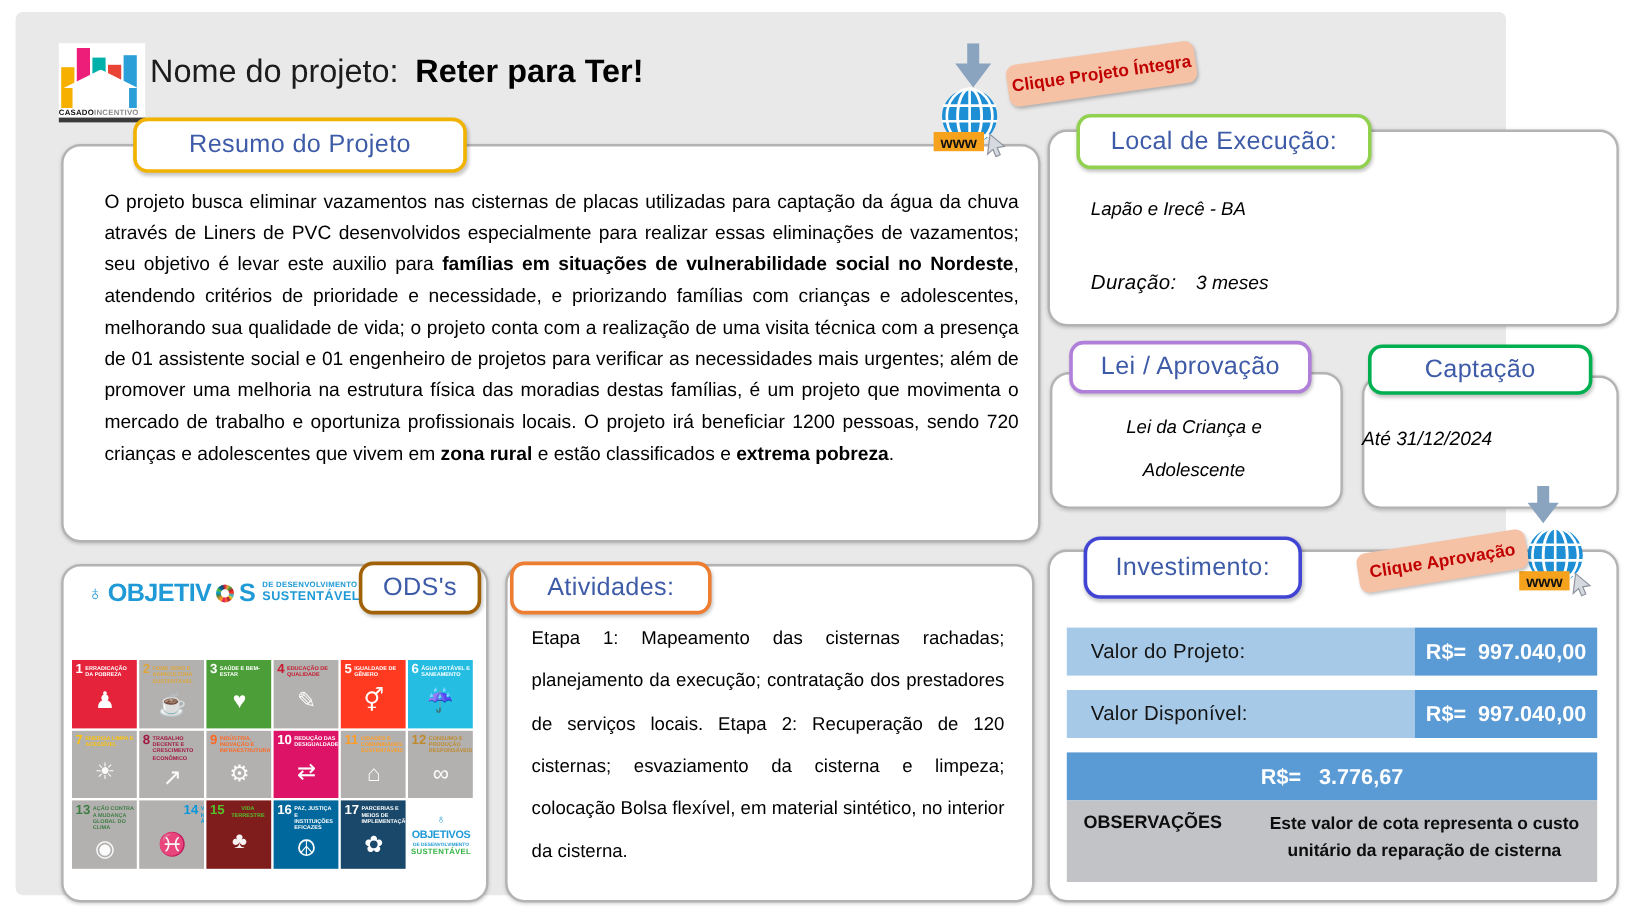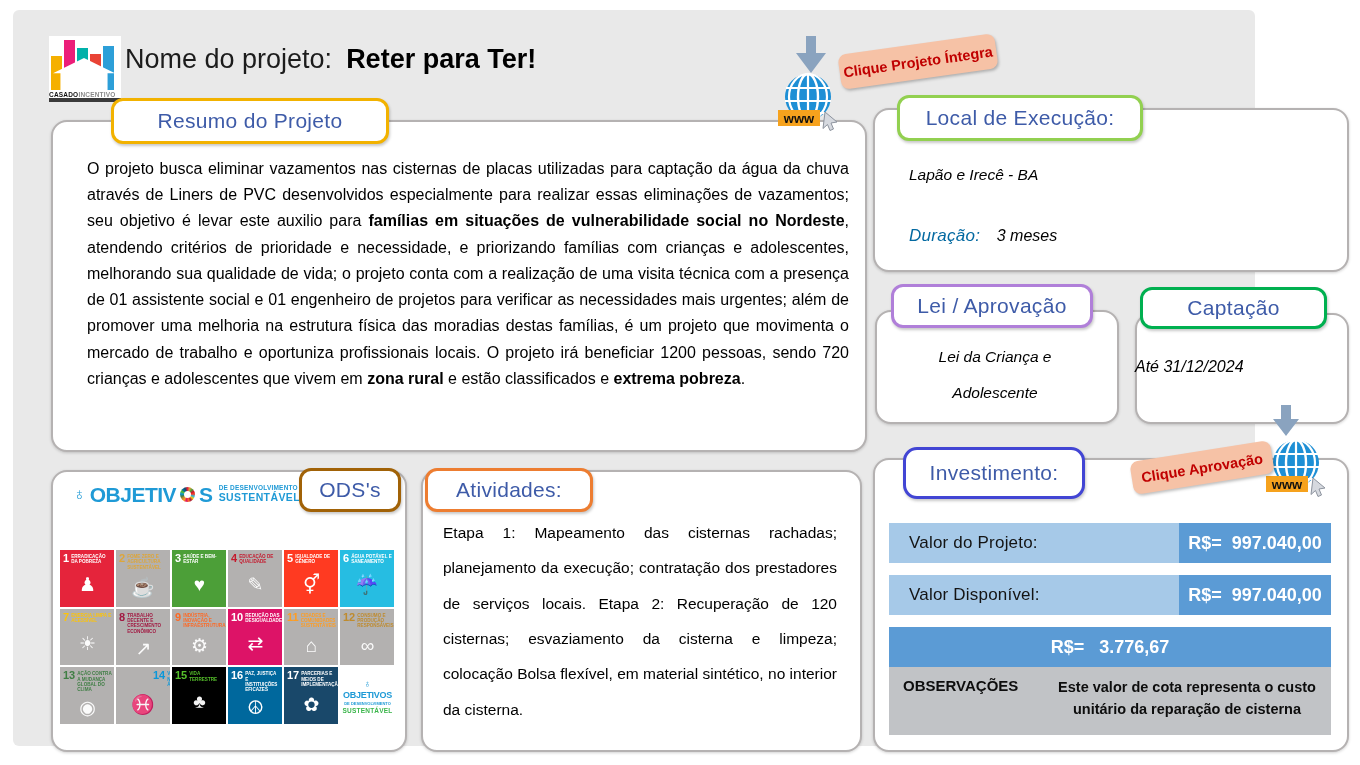--- a/index.html
+++ b/index.html
@@ -29,21 +29,21 @@
 
   .arrow-down{position:absolute;z-index:7;}
   .globe{position:absolute;z-index:7;cursor:pointer;}
 
   
   .resumo-text{position:absolute;left:74px;top:146px;width:762px;font-size:16px;line-height:1.64;
                text-align:justify;color:#000;}
 
   
   .plain-txt{position:absolute;font-size:15.5px;color:#000;font-style:italic;}
-  .dur-label{font-size:17px;color:#0369a1;letter-spacing:.3px;}
+  .dur-label{font-size:17px;color:#000000;letter-spacing:.3px;}
 
   
   .inv-row{position:absolute;left:876px;width:442px;height:40px;display:flex;}
   .inv-label{width:270px;background:#a6c9e8;display:flex;align-items:center;padding-left:20px;
              font-size:17px;color:#141414;letter-spacing:.2px;}
   .inv-value{flex:1;background:#5b9bd5;color:#fff;font-weight:700;font-size:18px;display:flex;
              align-items:center;justify-content:center;white-space:pre;}
   .obs{position:absolute;left:876px;top:657px;width:442px;height:68px;background:#c1c3c6;display:flex;}
   .obs-label{width:148px;font-weight:700;font-size:15px;padding:10px 0 0 14px;color:#0d0d0d;}
   .obs-text{flex:1;font-weight:700;font-size:14.5px;line-height:1.55;text-align:center;padding:9px 8px 0 0;color:#0d0d0d;}
@@ -289,21 +289,21 @@
           </div>
           <div class="tile-icon" style="color: rgba(255, 255, 255, 0.95);">◉</div>
         </div>
         <div class="tile" style="background: rgb(179, 177, 176);">
           <div class="tile-head">
             <span class="tile-num" style="color: rgb(10, 151, 217); margin-left: 34px;">14</span>
             <span class="tile-title" style="color: rgb(10, 151, 217);">Vida na Água</span>
           </div>
           <div class="tile-icon" style="color: rgba(255, 255, 255, 0.95);">♓</div>
         </div>
-        <div class="tile" style="background: #000000;">
+        <div class="tile" style="background: #7f1d1d; text-align: center;">
           <div class="tile-head">
             <span class="tile-num" style="color: rgb(86, 192, 43);">15</span>
             <span class="tile-title" style="color: rgb(86, 192, 43);">Vida Terrestre</span>
           </div>
           <div class="tile-icon" style="color: rgba(255, 255, 255, 0.95);">♣</div>
         </div>
         <div class="tile" style="background: rgb(0, 104, 157);">
           <div class="tile-head">
             <span class="tile-num" style="color: rgb(255, 255, 255);">16</span>
             <span class="tile-title" style="color: rgb(255, 255, 255);">Paz, Justiça e Instituições Eficazes</span>

